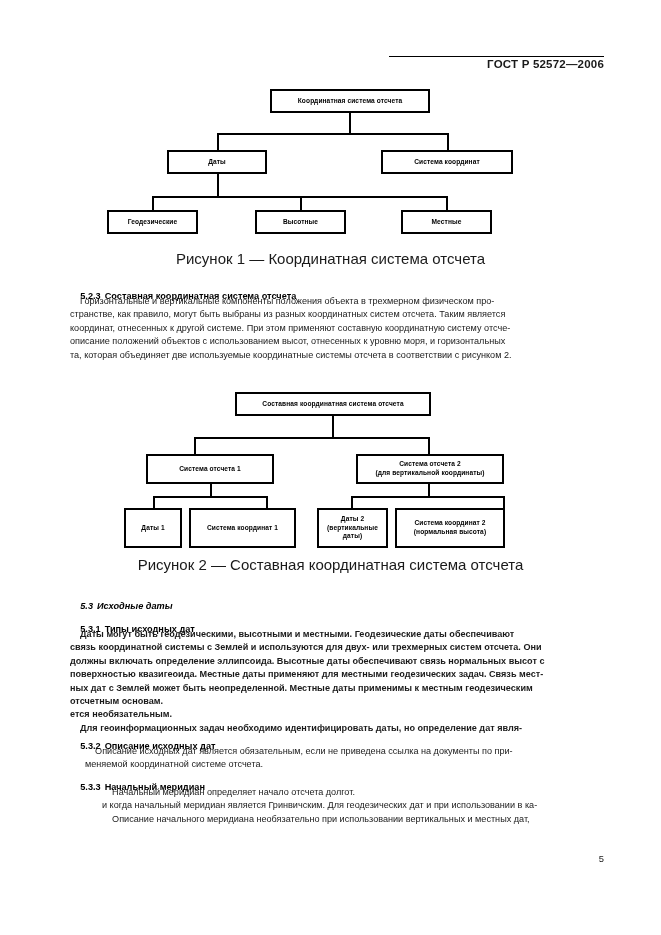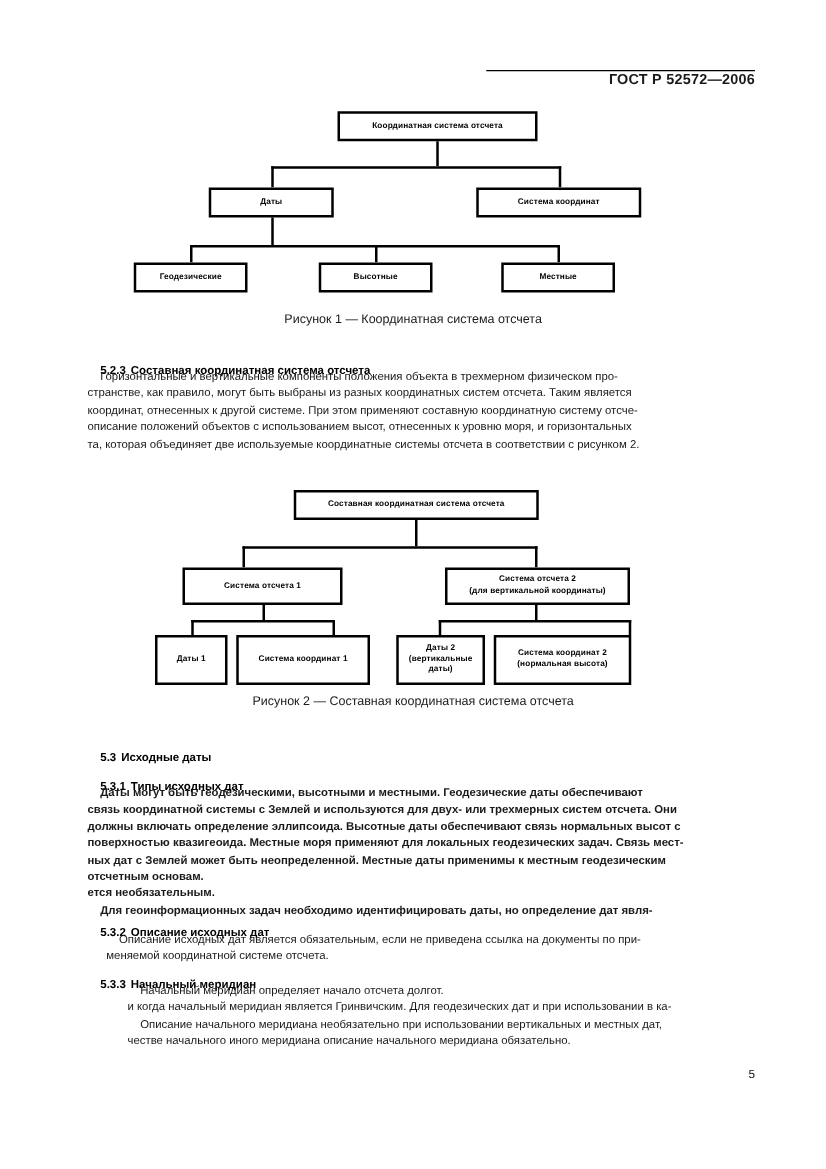--- a/index.html
+++ b/index.html
@@ -73,21 +73,21 @@
     position: absolute;
     background: #000;
   }
   .ln.h { height: 2px; }
   .ln.v { width: 2px; }
 
   .fig-caption {
     position: absolute;
     width: 661px;
     text-align: center;
-    font-size: 10px;
+    font-size: 15px;
     color: #1a1a1a;
   }
 
   
   .txt {
     position: absolute;
     left: 70px;
     width: 533px;
     font-size: 9.1px;
     line-height: 13.4px;
@@ -215,33 +215,33 @@
       </div>
       <div class="node" style="left:264px; top:116px; width:110px; height:40px; flex-direction:column;">
         <span>Система координат 2</span>
         <span>(нормальная высота)</span>
       </div>
     </div>
   </div>
 
   <div class="fig-caption" style="top:556px;">Рисунок 2 — Составная координатная система отсчета</div>
 
-  <div class="heading" style="top:591px;">
+  <div class="heading" style="top:591px;font-style:italic;">
     <span class="num">5.3</span><span>Исходные даты</span>
   </div>
 
   <div class="heading" style="top:614px;text-align:center;">
     <span class="num">5.3.1</span><span>Типы исходных дат</span>
   </div>
 
   <div class="txt" style="top:628px;font-weight:bold;">
     <span class="line">    Даты могут быть геодезическими, высотными и местными. Геодезические даты обеспечивают</span>
     <span class="line">связь координатной системы с Землей и используются для двух- или трехмерных систем отсчета. Они</span>
     <span class="line">должны включать определение эллипсоида. Высотные даты обеспечивают связь нормальных высот с</span>
-    <span class="line">поверхностью квазигеоида. Местные моря применяют для локальных геодезических задач. Связь мест-</span>
+    <span class="line">поверхностью квазигеоида. Местные даты применяют для местными геодезических задач. Связь мест-</span>
     <span class="line">ных дат с Землей может быть неопределенной. Местные даты применимы к местным геодезическим</span>
     <span class="line">отсчетным основам.</span>
     <span class="line">ется необязательным.</span>
     <span class="line">    Для геоинформационных задач необходимо идентифицировать даты, но определение дат явля-</span>
   </div>
 
   <div class="heading" style="top:731px;">
     <span class="num">5.3.2</span><span>Описание исходных дат</span>
   </div>
 
@@ -251,18 +251,17 @@
   </div>
 
   <div class="heading" style="top:772px;">
     <span class="num">5.3.3</span><span>Начальный меридиан</span>
   </div>
 
   <div class="txt" style="top:786px;margin-left:32px;">
     <span class="line">    Начальный меридиан определяет начало отсчета долгот.</span>
     <span class="line">и когда начальный меридиан является Гринвичским. Для геодезических дат и при использовании в ка-</span>
     <span class="line">    Описание начального меридиана необязательно при использовании вертикальных и местных дат,</span>
-    <span class="line">честве начального иного меридиана описание начального меридиана обязательно.</span>
   </div>
 
   <div class="page-number">5</div>
 
 </div>
 
 </body></html>

